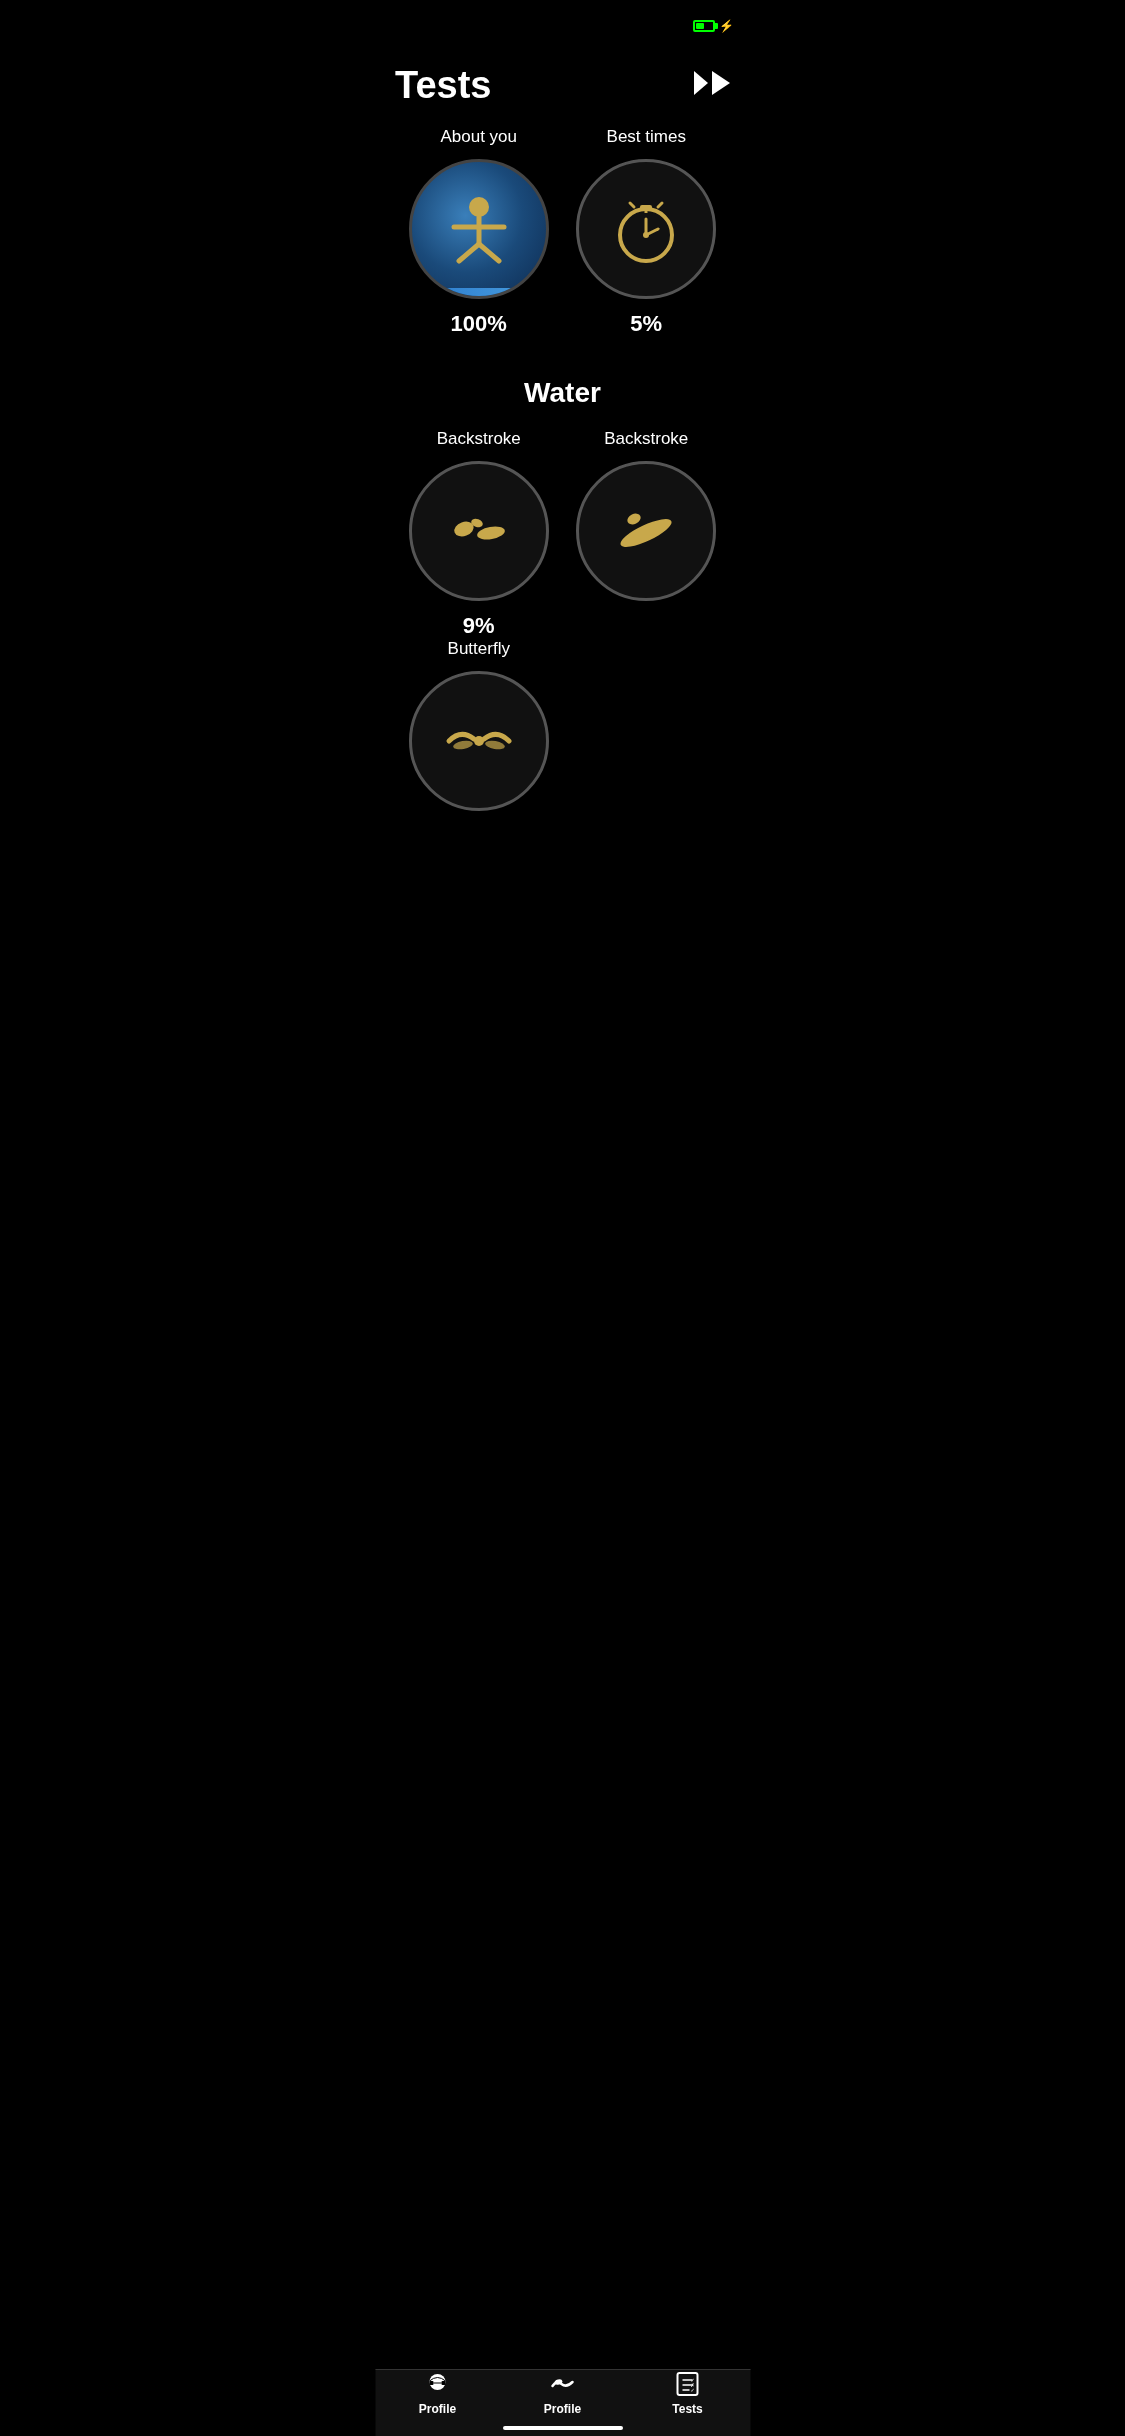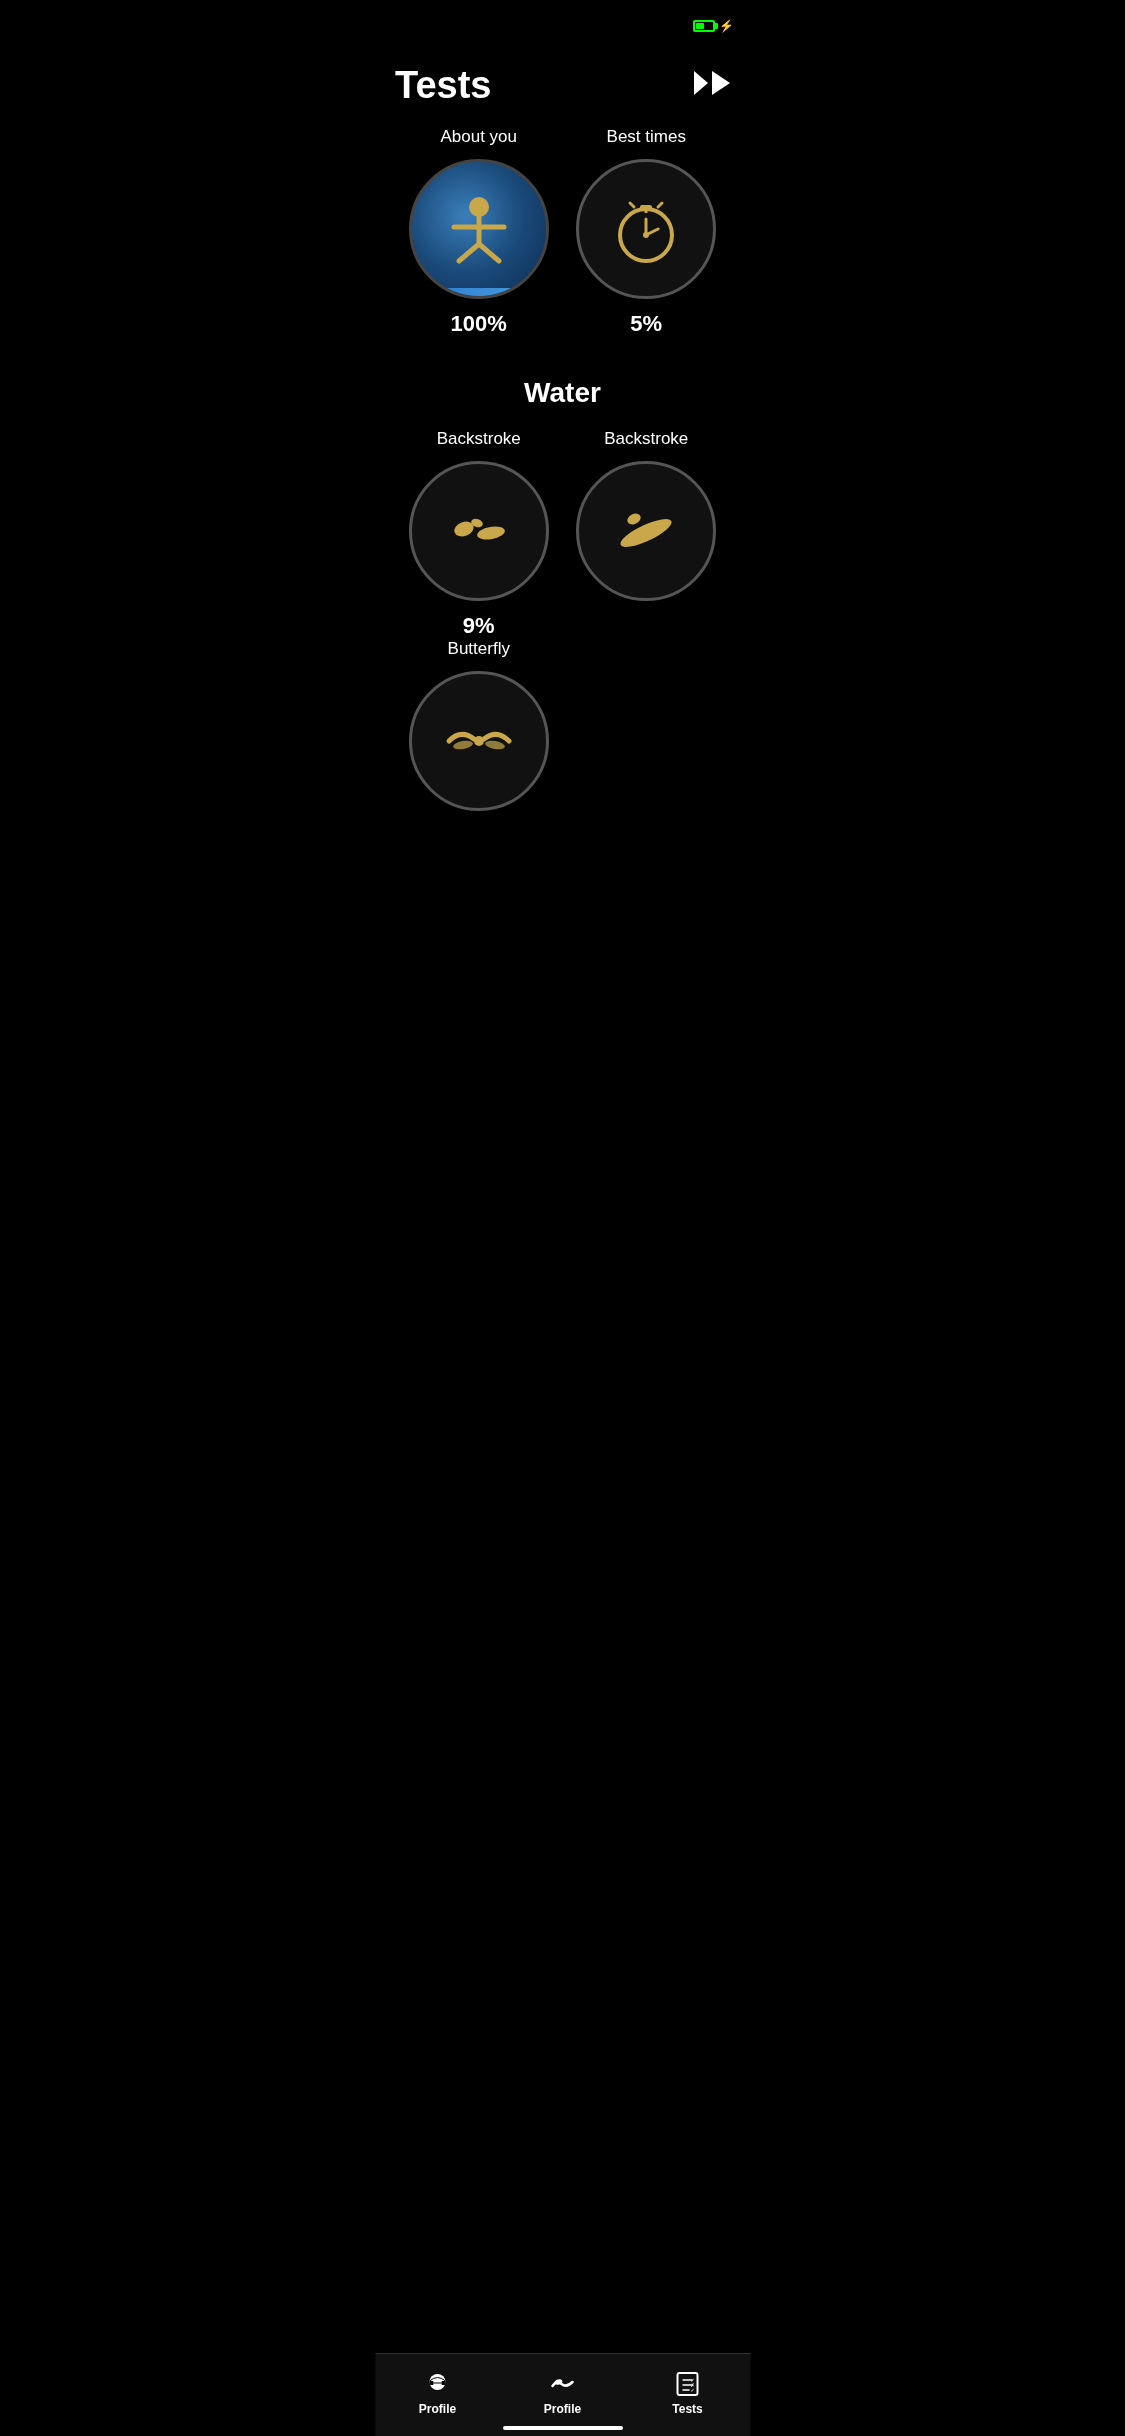--- a/index.html
+++ b/index.html
@@ -160,21 +160,21 @@
       position: fixed;
       bottom: 0;
       left: 50%;
       transform: translateX(-50%);
       width: 375px;
       background: #111;
       border-top: 1px solid #333;
       display: flex;
       justify-content: space-around;
       align-items: center;
-      padding: 16px 0 20px;
+      padding: 0 0 20px;
     }
 
     .nav-item {
       display: flex;
       flex-direction: column;
       align-items: center;
       gap: 4px;
       cursor: pointer;
       flex: 1;
     }

